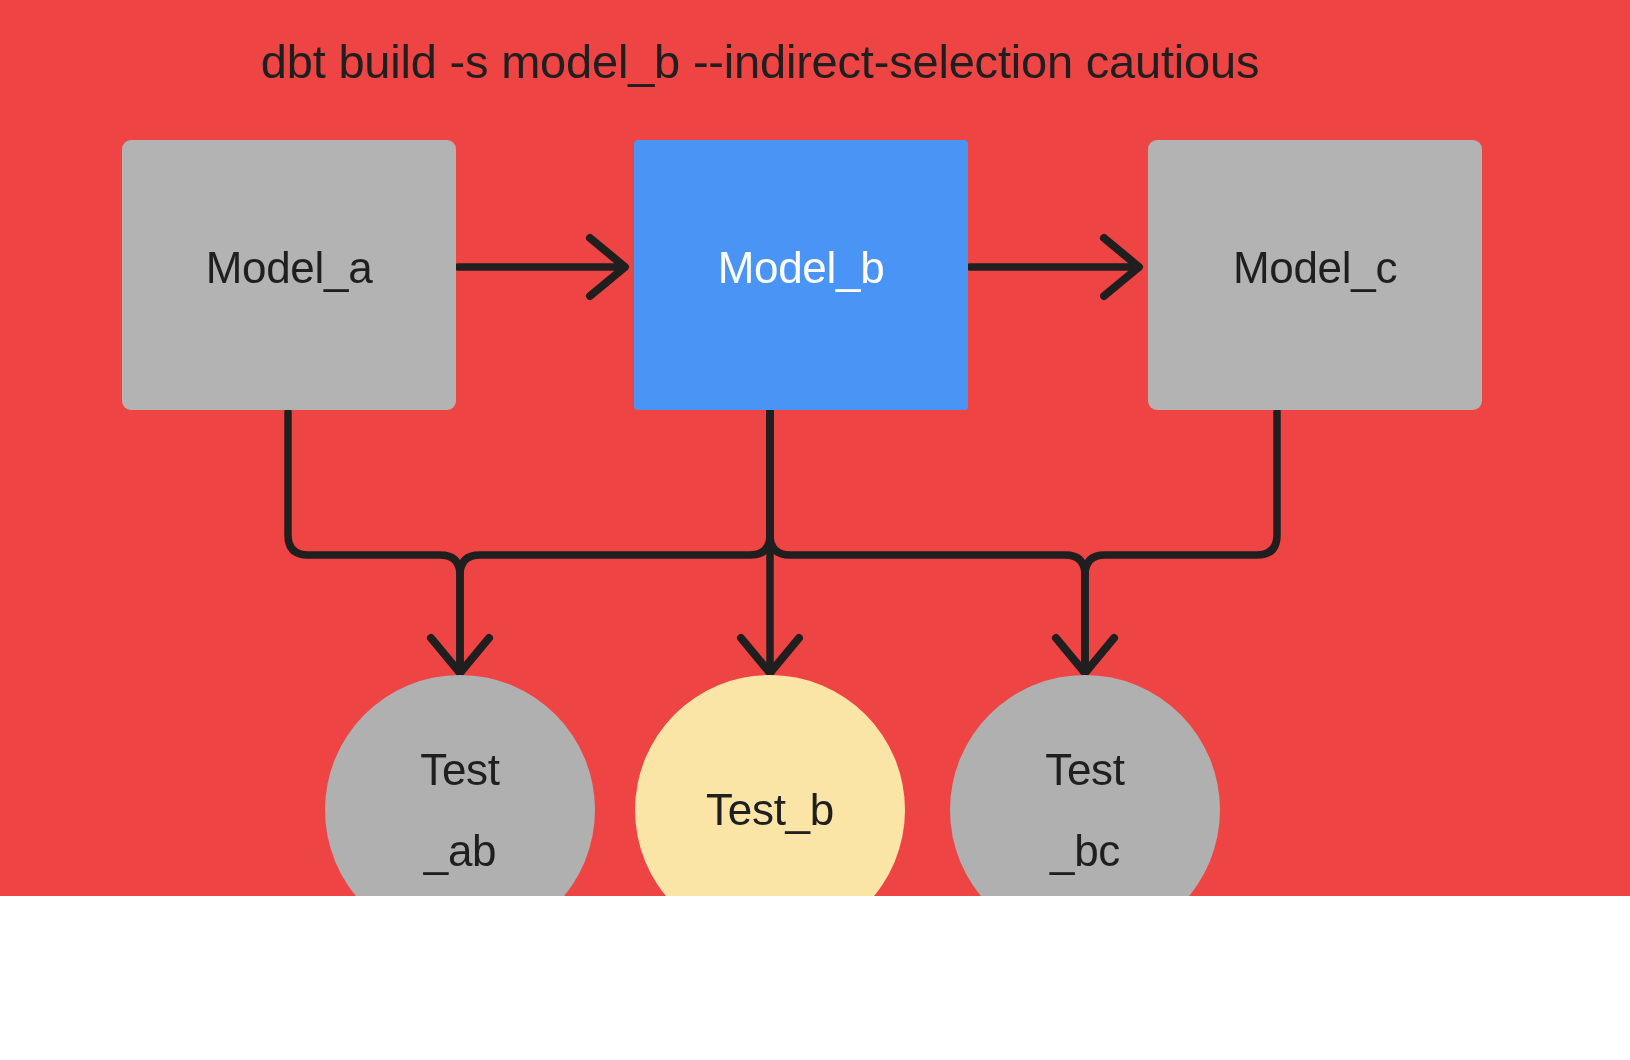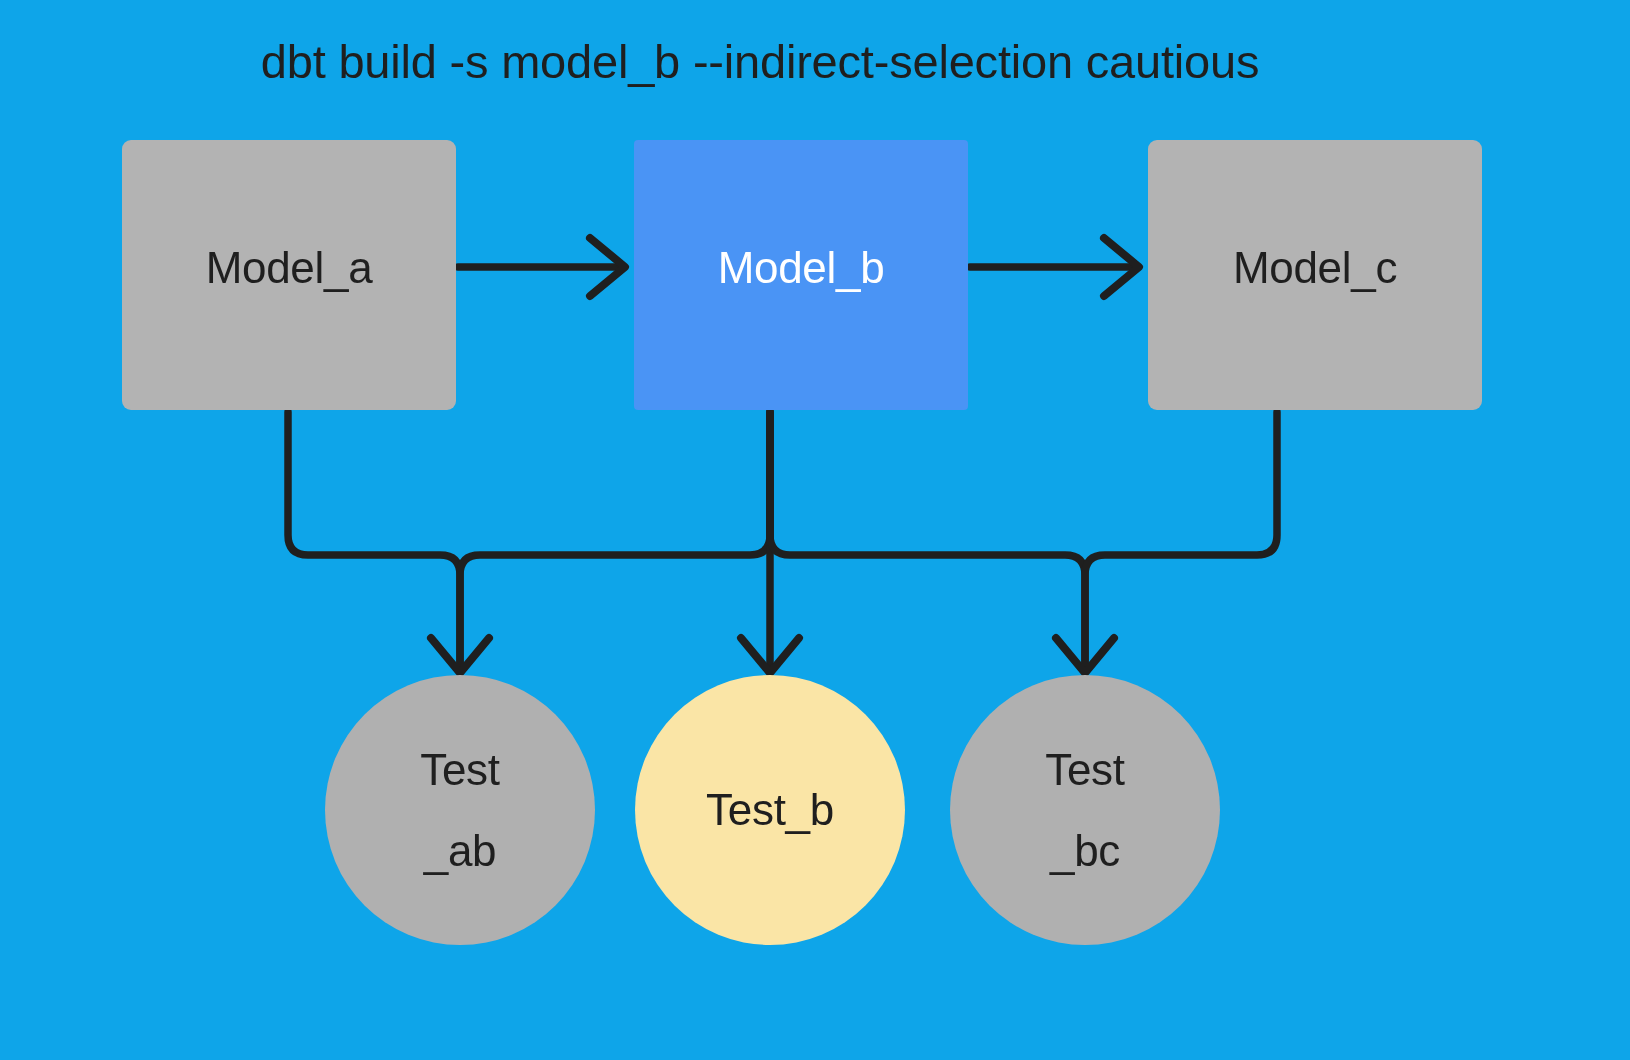--- a/index.html
+++ b/index.html
@@ -7,22 +7,22 @@
     margin: 0;
     padding: 0;
     background: #ffffff;
   }
   body {
     font-family: "Liberation Sans", "DejaVu Sans", sans-serif;
   }
   #canvas {
     position: relative;
     width: 1630px;
-    height: 1060px;
-    background: #0ea5e9;
+    height: 896px;
+    background: #ef4444;
     overflow: hidden;
   }
   #diagram-svg {
     position: absolute;
     left: 0;
     top: 0;
     width: 1630px;
     height: 1060px;
   }
   .title-text {

